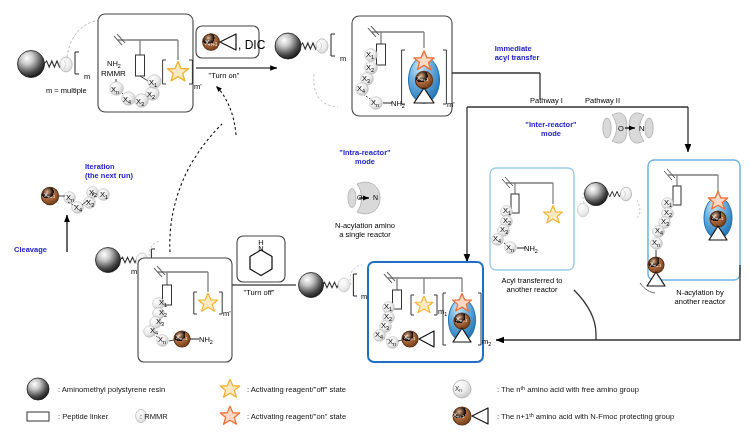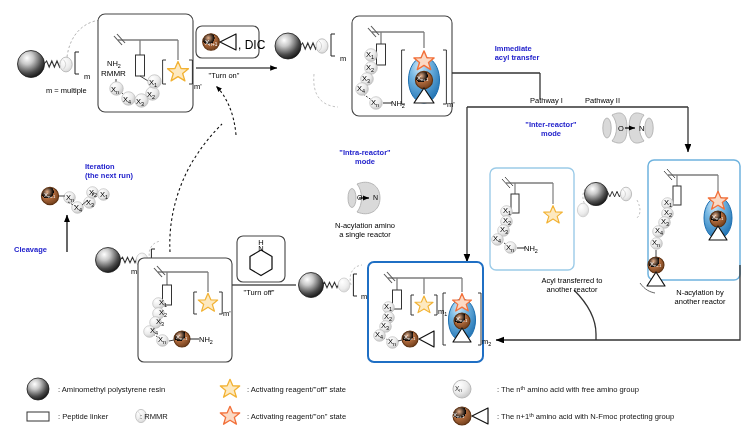--- a/index.html
+++ b/index.html
@@ -415,21 +415,21 @@
 <div class="txt" style="left:639px;top:124px;font-size:7.5px;"><span>N</span></div>
 <div class="txt" style="left:357px;top:194px;font-size:7px;"><span>O</span></div>
 <div class="txt" style="left:373px;top:194px;font-size:7px;"><span>N</span></div>
 
 <div class="txt" style="left:503px;top:206px;"><span>X</span><span class="sub">1</span></div>
 <div class="txt" style="left:503px;top:216px;"><span>X</span><span class="sub">2</span></div>
 <div class="txt" style="left:500px;top:225px;"><span>X</span><span class="sub">3</span></div>
 <div class="txt" style="left:493px;top:234px;"><span>X</span><span class="sub">4</span></div>
 <div class="txt" style="left:506px;top:243px;"><span>X</span><span class="sub">n</span></div>
 <div class="txt" style="left:524px;top:244px;"><span>NH</span><span class="sub">2</span></div>
-<div class="txt ctr" style="left:532px;top:276px;text-align:center;margin-left:40px;">
+<div class="txt ctr" style="left:532px;top:276px;text-align:center;">
   <span>Acyl transferred to</span><br><span>another reactor</span>
 </div>
 
 <div class="txt" style="left:664px;top:198px;"><span>X</span><span class="sub">1</span></div>
 <div class="txt" style="left:664px;top:208px;"><span>X</span><span class="sub">2</span></div>
 <div class="txt" style="left:661px;top:217px;"><span>X</span><span class="sub">3</span></div>
 <div class="txt" style="left:655px;top:226px;"><span>X</span><span class="sub">4</span></div>
 <div class="txt" style="left:652px;top:238px;"><span>X</span><span class="sub">n</span></div>
 <div class="txt" style="left:650px;top:261px;color:#fff;font-size:6px;"><span>X</span><span class="sub">n+1</span></div>
 <div class="txt" style="left:712px;top:214px;color:#fff;font-size:6px;"><span>X</span><span class="sub">n+1</span></div>

